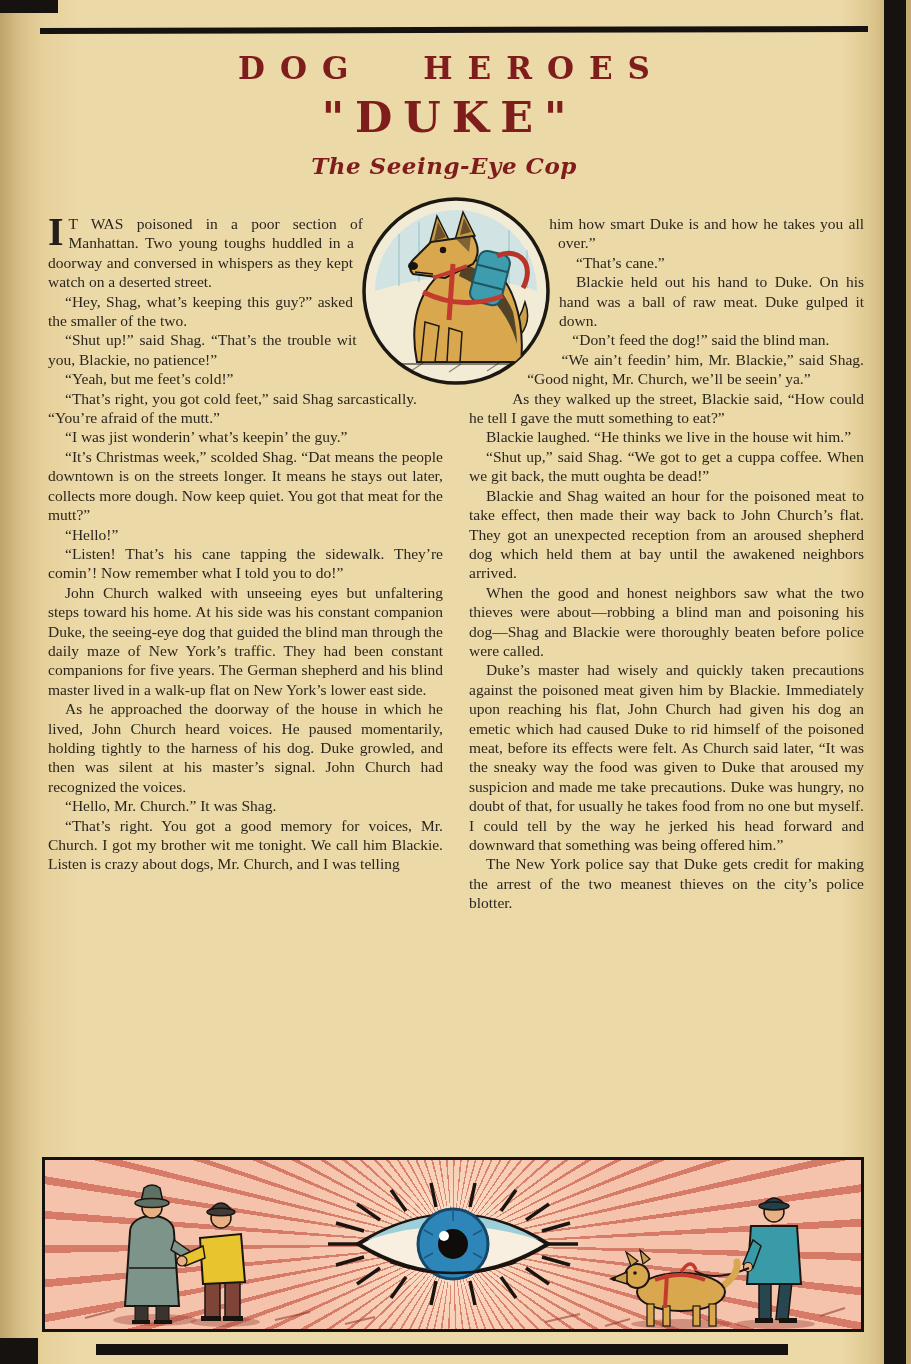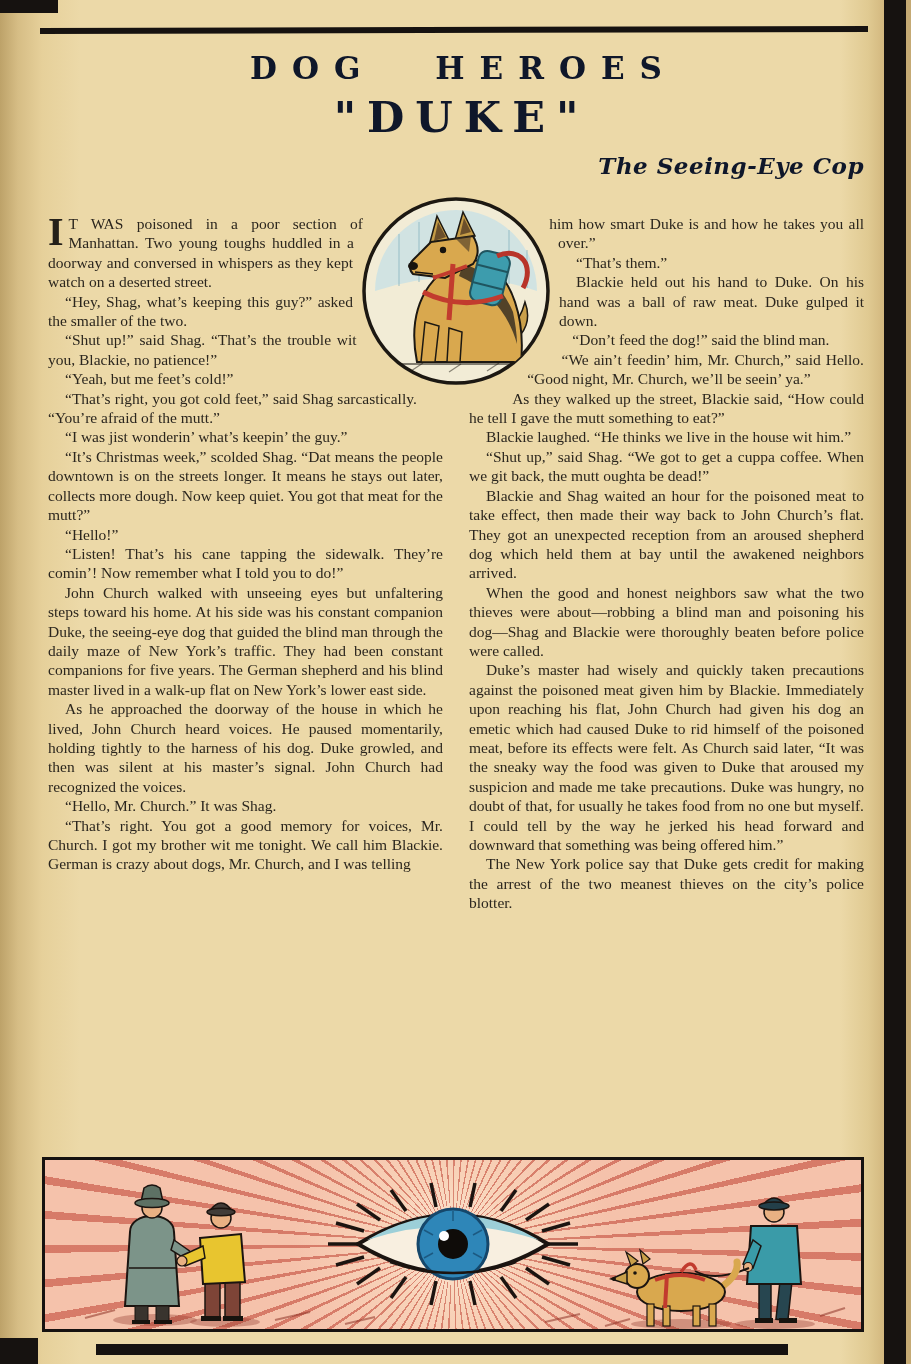--- a/index.html
+++ b/index.html
@@ -12,24 +12,24 @@
     position:absolute;inset:0;
     background:linear-gradient(90deg,#bda269 0px,#d6bd85 18px,#e6d09a 42px,#ecd9a8 80px,#ecd9a8 840px,#e0ca92 868px,#d3b87f 884px);
   }
   .edge-black{position:absolute;top:0;left:884px;width:22px;height:100%;background:#161210;}
   .edge-sliver{position:absolute;top:0;left:906px;width:5px;height:100%;background:#c5aa74;}
   .corner-tl{position:absolute;top:0;left:0;width:58px;height:13px;background:#161210;}
   .corner-bl{position:absolute;bottom:0;left:0;width:38px;height:26px;background:#161210;}
   .top-rule{position:absolute;top:27px;left:40px;width:828px;height:6px;background:#161210;transform:rotate(-0.15deg);}
   .bottom-rule{position:absolute;top:1344px;left:96px;width:692px;height:11px;background:#161210;}
 
-  header{position:absolute;top:50px;left:48px;width:816px;text-align:center;color:#0f172a;}
+  header{position:absolute;top:50px;left:36px;width:816px;text-align:center;color:#7f1d1d;}
   .series-title{font-family:"DejaVu Serif",serif;font-weight:bold;font-size:31px;letter-spacing:15px;word-spacing:34px;text-indent:15px;}
   .story-title{font-family:"DejaVu Serif",serif;font-weight:bold;font-size:43px;letter-spacing:11px;text-indent:11px;margin-top:6px;}
-  .story-subtitle{font-family:"DejaVu Serif",serif;font-weight:bold;font-style:italic;font-size:23px;margin-top:10px;letter-spacing:.5px;text-align:right;}
+  .story-subtitle{font-family:"DejaVu Serif",serif;font-weight:bold;font-style:italic;font-size:23px;margin-top:10px;letter-spacing:.5px;}
 
   .columns{position:absolute;top:214px;left:48px;width:816px;display:flex;gap:26px;color:#2b261e;}
   .col{width:395px;text-align:justify;font-size:15.5px;line-height:19.4px;hyphens:auto;}
   .col p{margin:0;text-indent:17px;}
   .col p.no-indent{text-indent:0;}
   .dropcap{float:left;font-weight:bold;font-size:40px;line-height:32px;padding:2px 5px 0 0;color:#242019;}
   .wrap-right{float:right;width:90px;height:182px;shape-outside:circle(108px at 103px 74px);}
   .wrap-left{float:left;width:90px;height:182px;shape-outside:circle(108px at -13px 74px);}
 
   .medallion{position:absolute;left:359px;top:194px;width:194px;height:194px;}
@@ -67,29 +67,29 @@
     <p>“Shut up!” said Shag. “That’s the trouble wit you, Blackie, no patience!”</p>
     <p>“Yeah, but me feet’s cold!”</p>
     <p>“That’s right, you got cold feet,” said Shag sarcastically. “You’re afraid of the mutt.”</p>
     <p>“I was jist wonderin’ what’s keepin’ the guy.”</p>
     <p>“It’s Christmas week,” scolded Shag. “Dat means the people downtown is on the streets longer. It means he stays out later, collects more dough. Now keep quiet. You got that meat for the mutt?”</p>
     <p>“Hello!”</p>
     <p>“Listen! That’s his cane tapping the sidewalk. They’re comin’! Now remember what I told you to do!”</p>
     <p>John Church walked with unseeing eyes but unfaltering steps toward his home. At his side was his constant companion Duke, the seeing-eye dog that guided the blind man through the daily maze of New York’s traffic. They had been constant companions for five years. The German shepherd and his blind master lived in a walk-up flat on New York’s lower east side.</p>
     <p>As he approached the doorway of the house in which he lived, John Church heard voices. He paused momentarily, holding tightly to the harness of his dog. Duke growled, and then was silent at his master’s signal. John Church had recognized the voices.</p>
     <p>“Hello, Mr. Church.” It was Shag.</p>
-    <p>“That’s right. You got a good memory for voices, Mr. Church. I got my brother wit me tonight. We call him Blackie. German is crazy about dogs, Mr. Church, and I was telling</p>
+    <p>“That’s right. You got a good memory for voices, Mr. Church. I got my brother wit me tonight. We call him Blackie. Listen is crazy about dogs, Mr. Church, and I was telling</p>
   </div>
   <div class="col">
     <div class="wrap-left"></div>
     <p class="no-indent">him how smart Duke is and how he takes you all over.”</p>
-    <p>“That’s them.”</p>
+    <p>“That’s cane.”</p>
     <p>Blackie held out his hand to Duke. On his hand was a ball of raw meat. Duke gulped it down.</p>
     <p>“Don’t feed the dog!” said the blind man.</p>
-    <p>“We ain’t feedin’ him, Mr. Church,” said Hello. “Good night, Mr. Church, we’ll be seein’ ya.”</p>
+    <p>“We ain’t feedin’ him, Mr. Blackie,” said Shag. “Good night, Mr. Church, we’ll be seein’ ya.”</p>
     <p>As they walked up the street, Blackie said, “How could he tell I gave the mutt something to eat?”</p>
     <p>Blackie laughed. “He thinks we live in the house wit him.”</p>
     <p>“Shut up,” said Shag. “We got to get a cuppa coffee. When we git back, the mutt oughta be dead!”</p>
     <p>Blackie and Shag waited an hour for the poisoned meat to take effect, then made their way back to John Church’s flat. They got an unexpected reception from an aroused shepherd dog which held them at bay until the awakened neighbors arrived.</p>
     <p>When the good and honest neighbors saw what the two thieves were about—robbing a blind man and poisoning his dog—Shag and Blackie were thoroughly beaten before police were called.</p>
     <p>Duke’s master had wisely and quickly taken precautions against the poisoned meat given him by Blackie. Immediately upon reaching his flat, John Church had given his dog an emetic which had caused Duke to rid himself of the poisoned meat, before its effects were felt. As Church said later, “It was the sneaky way the food was given to Duke that aroused my suspicion and made me take precautions. Duke was hungry, no doubt of that, for usually he takes food from no one but myself. I could tell by the way he jerked his head forward and downward that something was being offered him.”</p>
     <p>The New York police say that Duke gets credit for making the arrest of the two meanest thieves on the city’s police blotter.</p>
   </div>
 </div>
 

